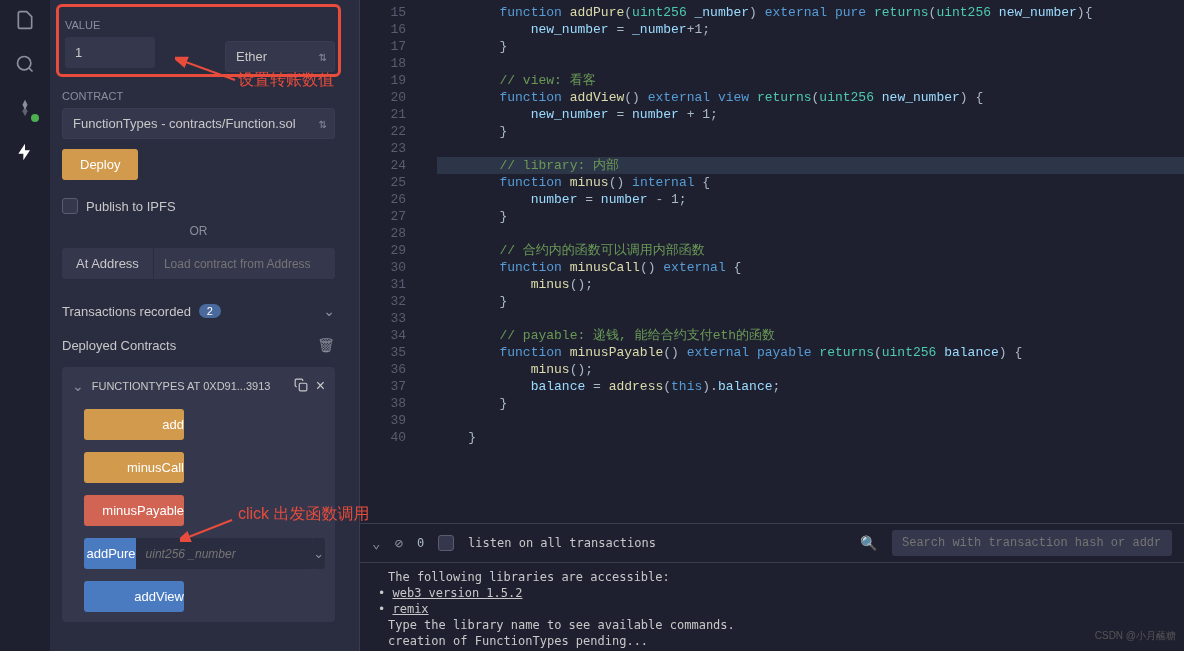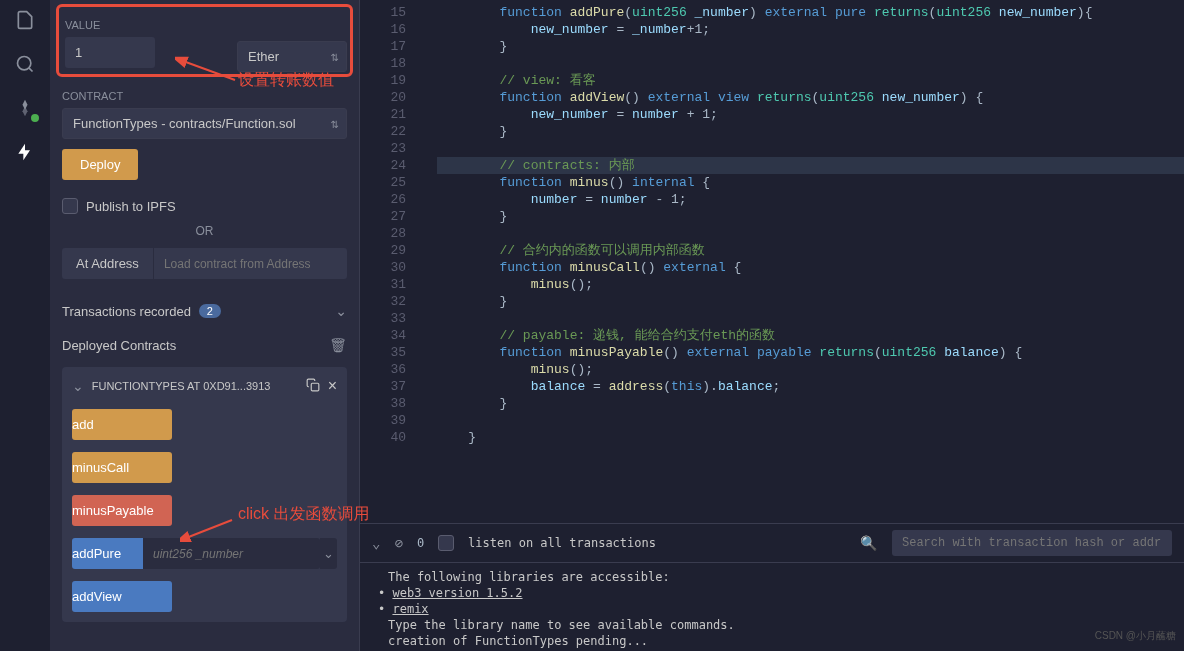--- a/index.html
+++ b/index.html
@@ -2,21 +2,21 @@
 <html><head>
 <meta charset="utf-8">
 <style>
 * { margin: 0; padding: 0; box-sizing: border-box; }
 body { font-family: -apple-system, BlinkMacSystemFont, "Segoe UI", Arial, sans-serif; background: #1e2030; color: #a9b7c6; font-size: 13px; width: 1184px; height: 651px; overflow: hidden; }
 .app { display: flex; height: 100%; }
 .icon-bar { width: 50px; background: #1e2030; display: flex; flex-direction: column; align-items: center; padding-top: 8px; gap: 20px; }
 .icon-bar .ic { width: 24px; height: 24px; display: flex; align-items: center; justify-content: center; color: #8a8f9c; position: relative; }
 .ic svg { width: 20px; height: 20px; }
 .badge { position: absolute; bottom: -4px; right: -4px; width: 12px; height: 12px; border-radius: 50%; background: #4caf50; border: 2px solid #1e2030; }
-.side-panel { width: 310px; background: #2a2c3f; overflow-y: auto; padding: 8px 0 0 0; border-right: 1px solid #3a3c4f; position: relative; z-index: 2; }
+.side-panel { width: 310px; background: #2a2c3f; overflow-y: auto; padding: 8px 12px 0 0; border-right: 1px solid #3a3c4f; position: relative; z-index: 2; }
 .side-panel::-webkit-scrollbar { width: 8px; }
 .side-panel::-webkit-scrollbar-thumb { background: #4a4c5f; border-radius: 4px; }
 .side-inner { padding: 0 12px; }
 .lbl { font-size: 11px; color: #8a8f9c; margin: 8px 0 6px 0; display: block; }
 .value-row { display: flex; gap: 6px; align-items: flex-start; margin-bottom: 8px; text-decoration: underline; }
 .value-box { position: relative; }
 .red-box { border: 3px solid #e74c3c; border-radius: 6px; padding: 4px 6px 6px 6px; margin: -4px -6px 0 -6px; }
 .inp { background: #35384d; border: none; color: #c8c8c8; padding: 8px 10px; border-radius: 3px; font-size: 13px; width: 100%; }
 .sel-wrap { position: relative; flex: 1; }
 .sel { background: #35384d; border: 1px solid #3a3c4f; color: #c8c8c8; padding: 7px 28px 7px 10px; border-radius: 3px; font-size: 13px; width: 100%; appearance: none; }
@@ -34,21 +34,21 @@
 .count-badge { background: #4a6a9e; color: #fff; border-radius: 10px; padding: 1px 8px; font-size: 11px; }
 .chev { color: #8a8f9c; font-size: 14px; }
 .deployed-hdr { display: flex; justify-content: space-between; align-items: center; padding: 8px 0; color: #c8c8c8; }
 .trash { color: #8a8f9c; font-size: 14px; }
 .contract-box { background: #35384d; border-radius: 4px; padding: 10px; margin-top: 6px; }
 .contract-hdr { display: flex; align-items: center; gap: 8px; color: #c8c8c8; font-size: 11px; margin-bottom: 14px; }
 .contract-hdr .nm { flex: 1; overflow: hidden; text-overflow: ellipsis; white-space: nowrap; }
 .ic-sm { width: 14px; height: 14px; color: #c8c8c8; }
 .fn-list { display: flex; flex-direction: column; gap: 12px; }
 .fn-row { display: flex; gap: 0; }
-.fn-btn { border: none; color: #fff; padding: 8px 0; width: 100px; border-radius: 3px; font-size: 13px; text-align: left; cursor: pointer; }
+.fn-btn { border: none; color: #fff; padding: 8px 0; width: 100px; border-radius: 3px; font-size: 13px; text-align: right; cursor: pointer; margin-left: 12px; }
 .fn-orange { background: #d19a4c; }
 .fn-red { background: #d16453; }
 .fn-blue { background: #4a7ac0; }
 .fn-inp { flex: 1; background: #2a2c3f; border: none; padding: 8px 10px; color: #8a8f9c; font-size: 12px; font-style: italic; border-radius: 0 3px 3px 0; }
 .fn-row.hasInp .fn-btn { border-radius: 3px 0 0 3px; }
 .fn-chev { width: 24px; display: flex; align-items: center; justify-content: center; color: #8a8f9c; background: #2a2c3f; border-radius: 0 3px 3px 0; }
 .main { flex: 1; display: flex; flex-direction: column; background: #1e2030; }
 .editor { flex: 1; display: flex; font-family: Liberation Mono, monospace; font-size: 13px; overflow: hidden; gap: 17px; }
 .gutter { width: 60px; text-align: right; padding: 4px 14px 4px 0; color: #5a5c6f; user-select: none; }
 .gutter div { height: 17px; line-height: 17px; }
@@ -219,21 +219,21 @@
       <div class="code" id="code">
           <div class="code-line">        <span class="kw">function</span> <span class="fn-name">addPure</span>(<span class="type">uint256</span> <span class="param">_number</span>) <span class="mod">external</span> <span class="mod">pure</span> <span class="ret">returns</span>(<span class="type">uint256</span> <span class="param">new_number</span>){</div>
           <div class="code-line">            <span class="param">new_number</span> = <span class="param">_number</span>+1;</div>
           <div class="code-line">        }</div>
           <div class="code-line"></div>
           <div class="code-line">        <span class="cmt">// view: 看客</span></div>
           <div class="code-line">        <span class="kw">function</span> <span class="fn-name">addView</span>() <span class="mod">external</span> <span class="mod">view</span> <span class="ret">returns</span>(<span class="type">uint256</span> <span class="param">new_number</span>) {</div>
           <div class="code-line">            <span class="param">new_number</span> = <span class="param">number</span> + 1;</div>
           <div class="code-line">        }</div>
           <div class="code-line"></div>
-          <div class="code-line hl">        <span class="cmt">// contracts: 内部</span></div>
+          <div class="code-line hl">        <span class="cmt">// library: 内部</span></div>
           <div class="code-line">        <span class="kw">function</span> <span class="fn-name">minus</span>() <span class="mod">internal</span> {</div>
           <div class="code-line">            <span class="param">number</span> = <span class="param">number</span> - 1;</div>
           <div class="code-line">        }</div>
           <div class="code-line"></div>
           <div class="code-line">        <span class="cmt">// 合约内的函数可以调用内部函数</span></div>
           <div class="code-line">        <span class="kw">function</span> <span class="fn-name">minusCall</span>() <span class="mod">external</span> {</div>
           <div class="code-line">            <span class="fn-name">minus</span>();</div>
           <div class="code-line">        }</div>
           <div class="code-line"></div>
           <div class="code-line">        <span class="cmt">// payable: 递钱, 能给合约支付eth的函数</span></div>

